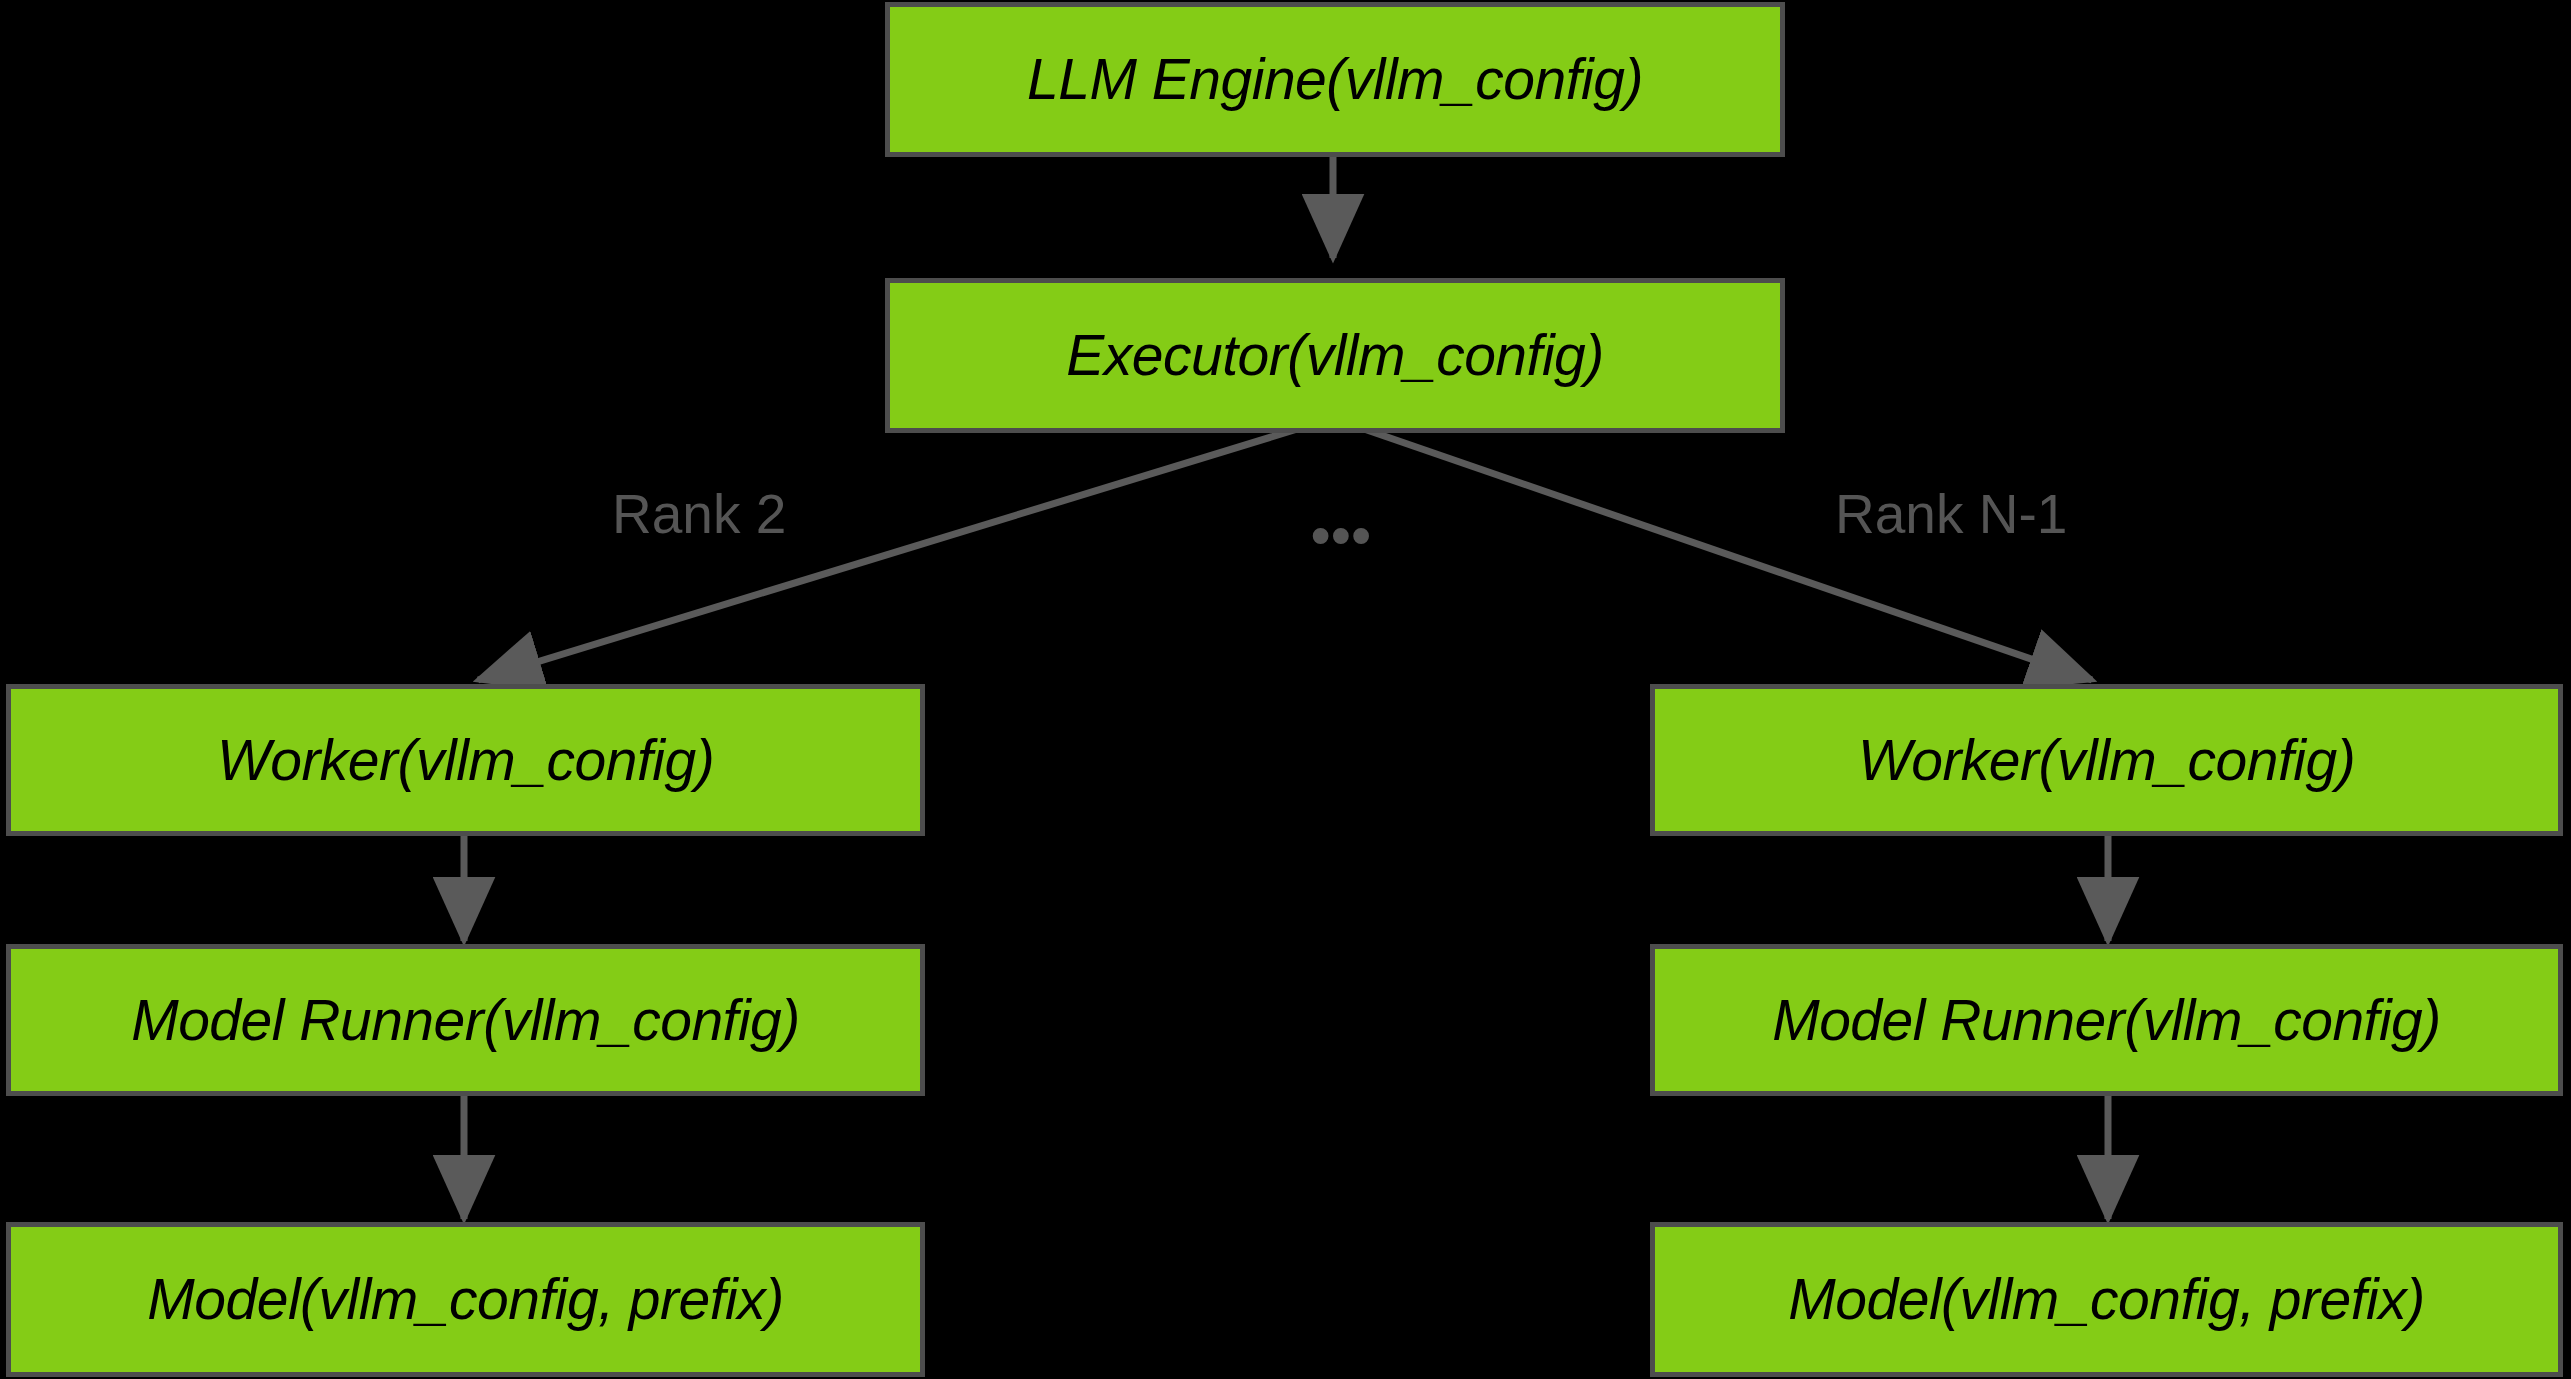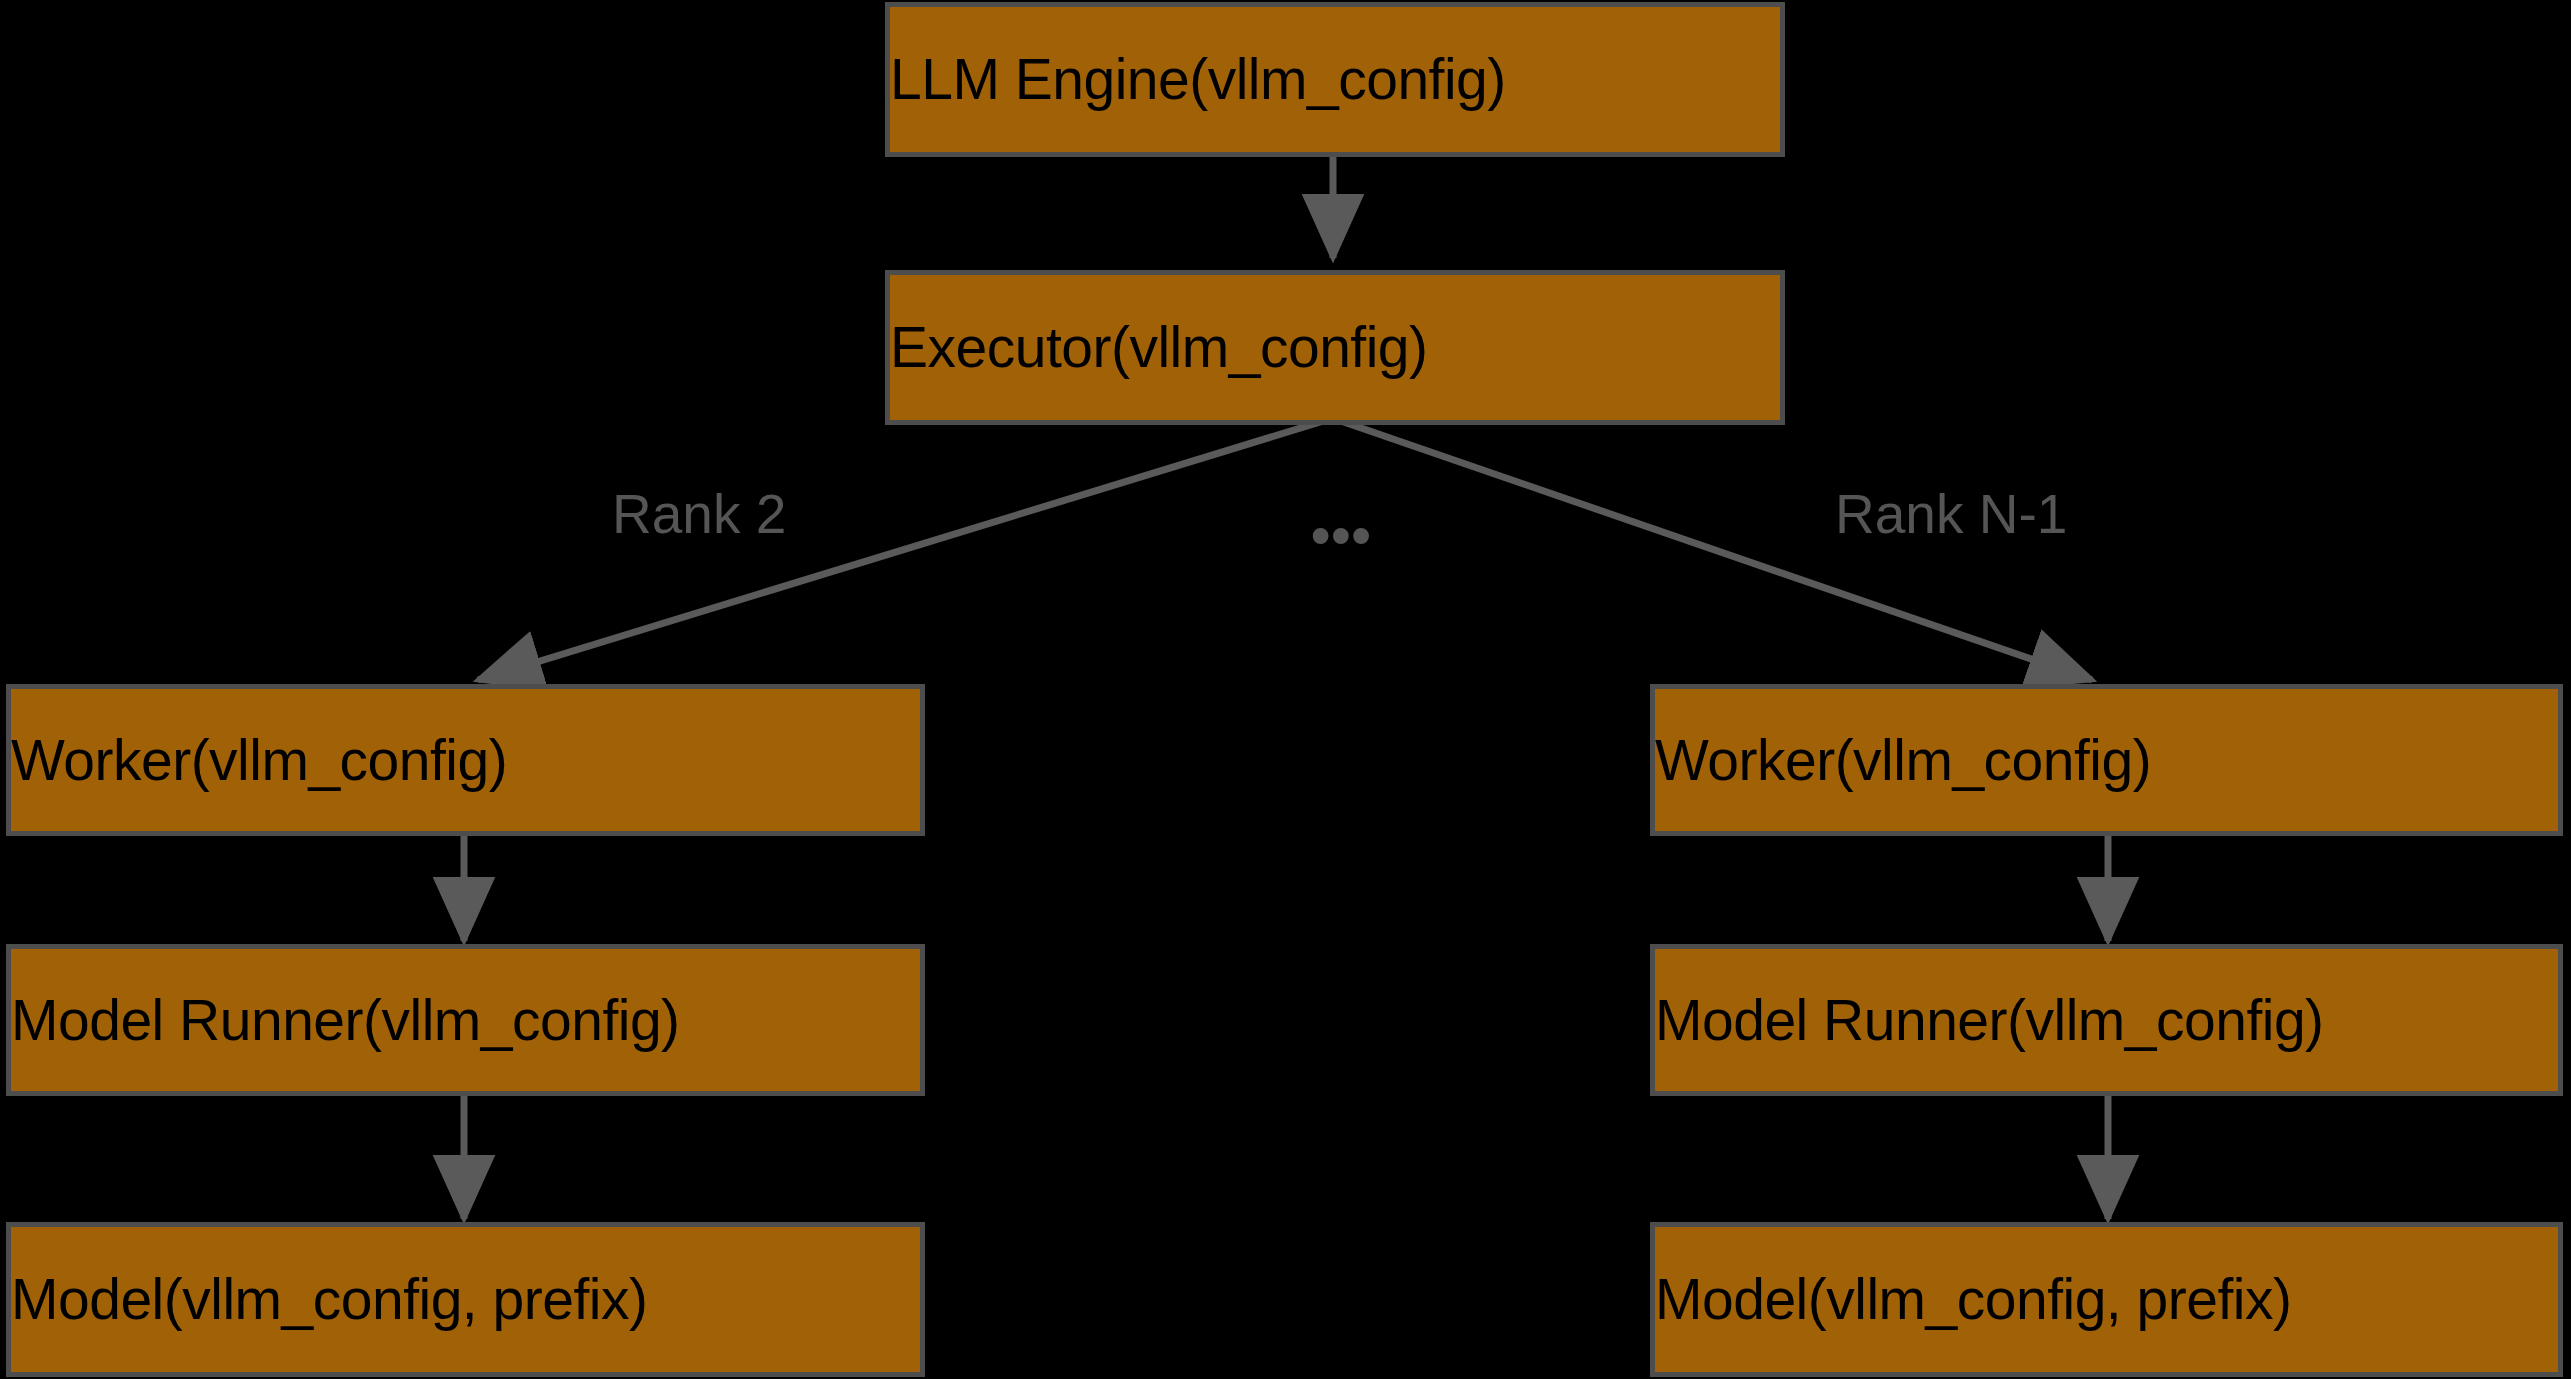--- a/index.html
+++ b/index.html
@@ -18,25 +18,27 @@
   svg.edges {
     position: absolute;
     left: 0;
     top: 0;
     width: 2571px;
     height: 1379px;
     pointer-events: none;
   }
   .node {
     position: absolute;
-    background: #a16207;
+    background: #84cc16;
     border: 5px solid #4d4d4d;
     box-sizing: border-box;
     display: flex;
     align-items: center;
+    justify-content: center;
+    font-style: italic;
   }
   .node-label {
     color: #000000;
     font-size: 57px;
     font-weight: 400;
     letter-spacing: -0.5px;
     line-height: 1;
     white-space: nowrap;
   }
   .edge-label {
@@ -51,21 +53,21 @@
     position: absolute;
     color: #555555;
     font-size: 55px;
     font-weight: 700;
     line-height: 1;
     letter-spacing: 1px;
   }
 
   
   #node-llm-engine   { left: 885px;  top: 2px;    width: 900px; height: 155px; }
-  #node-executor     { left: 885px;  top: 270px;  width: 900px; height: 155px; }
+  #node-executor     { left: 885px;  top: 278px;  width: 900px; height: 155px; }
   #node-worker-0     { left: 6px;    top: 684px;  width: 919px; height: 152px; }
   #node-runner-0     { left: 6px;    top: 944px;  width: 919px; height: 152px; }
   #node-model-0      { left: 6px;    top: 1222px; width: 919px; height: 155px; }
   #node-worker-n     { left: 1650px; top: 684px;  width: 913px; height: 152px; }
   #node-runner-n     { left: 1650px; top: 944px;  width: 913px; height: 152px; }
   #node-model-n      { left: 1650px; top: 1222px; width: 913px; height: 155px; }
 
   #label-rank-0   { left: 612px;  top: 487px; }
   #label-rank-n   { left: 1835px; top: 487px; }
   #label-ellipsis { left: 1311px; top: 508px; }

